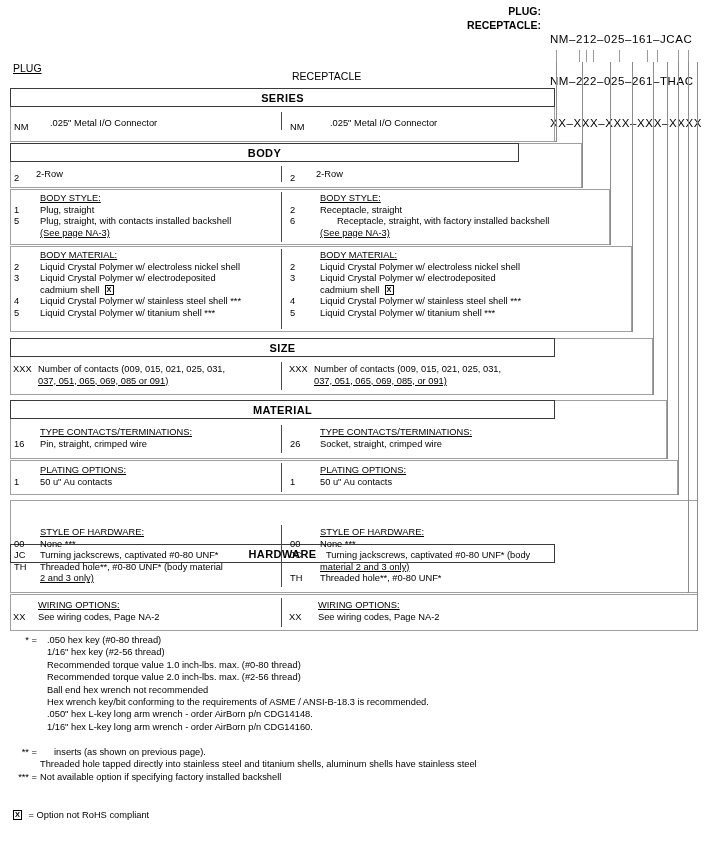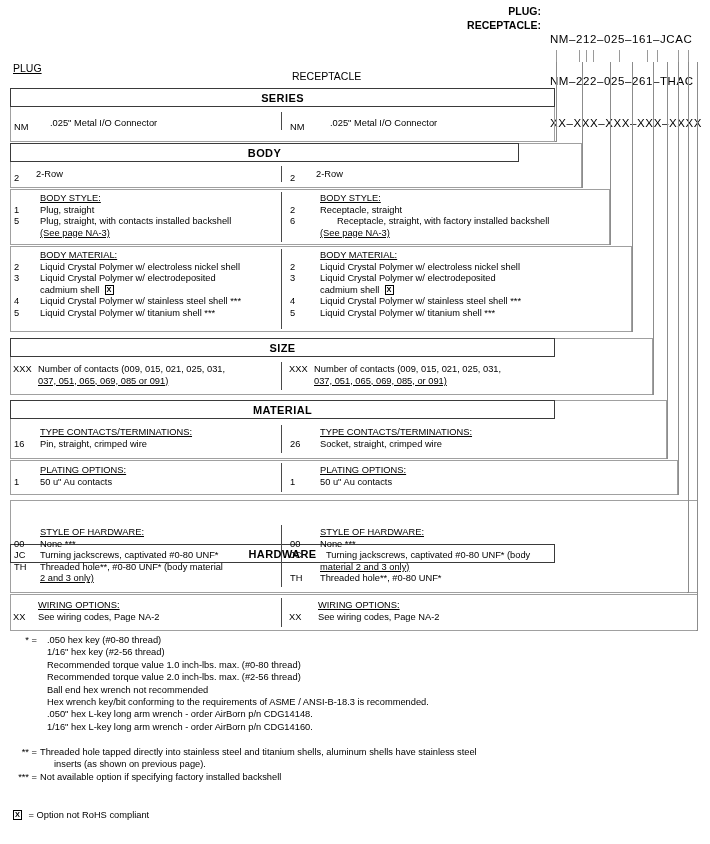--- a/index.html
+++ b/index.html
@@ -320,22 +320,22 @@
     <div style="margin-left:7px;">Recommended torque value 1.0 inch-lbs. max. (#0-80 thread)</div>
     <div style="margin-left:7px;">Recommended torque value 2.0 inch-lbs. max. (#2-56 thread)</div>
     <div style="margin-left:7px;">Ball end hex wrench not recommended</div>
     <div style="margin-left:7px;">Hex wrench key/bit conforming to the requirements of ASME / ANSI-B-18.3 is recommended.</div>
     <div style="margin-left:7px;">.050" hex L-key long arm wrench - order AirBorn p/n CDG14148.</div>
     <div style="margin-left:7px;">1/16" hex L-key long arm wrench - order AirBorn p/n CDG14160.</div>
   </div>
 
   <div class="foot" style="left:40px;top:746px;">
     <span class="mk">** =</span>
+    <div style="margin-left:14px;">inserts (as shown on previous page).</div>
     <div>Threaded hole tapped directly into stainless steel and titanium shells, aluminum shells have stainless steel</div>
-    <div style="margin-left:14px;">inserts (as shown on previous page).</div>
   </div>
 
   <div class="foot" style="left:40px;top:771px;">
     <span class="mk">*** =</span>
     <div>Not available option if specifying factory installed backshell</div>
   </div>
 
   <div class="foot" style="left:13px;top:809px;">
     <span class="rohs">X</span>
     <span style="margin-left:4px;">= Option not RoHS compliant</span>

